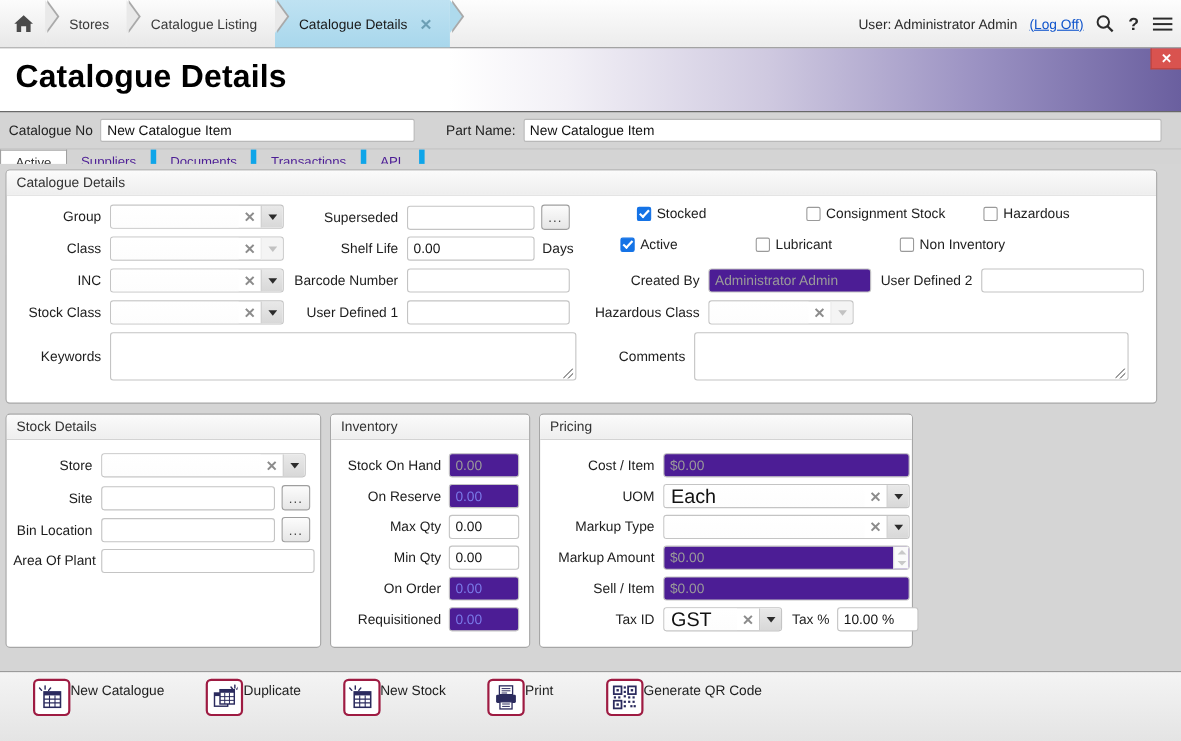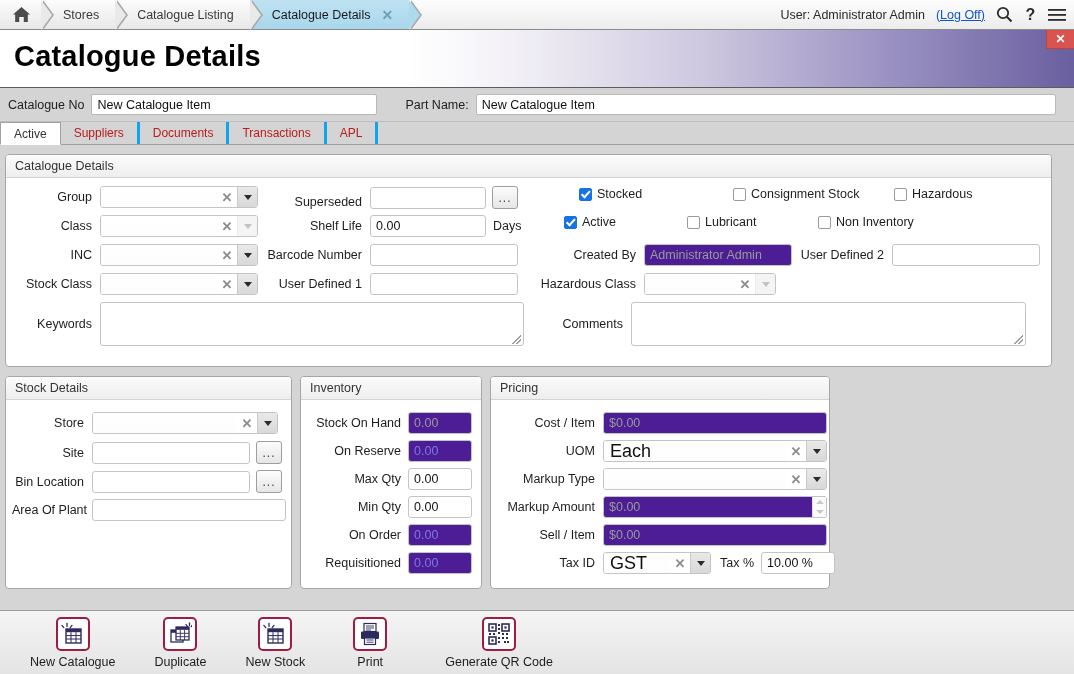--- a/index.html
+++ b/index.html
@@ -8,21 +8,21 @@
     width:1074px; height:674px;
     font-family:"Liberation Sans", sans-serif;
     font-size:12px; color:#222;
     background:#d5d5d5;
     overflow:hidden;
     position:relative;
   }
 
   
   #topnav {
-    height:30px; width:100%;
+    height:44px; width:100%;
     background:linear-gradient(#fdfdfd,#ececec);
     border-bottom:1px solid #8a8a8a;
     display:flex; align-items:stretch;
     position:relative;
   }
   .crumb {
     display:flex; align-items:center;
     padding:0 16px 0 22px;
     font-size:12.5px; color:#3a3a3a;
     position:relative;
@@ -110,22 +110,22 @@
 
   
   #tabstrip {
     height:23px; background:#d4d4d4;
     display:flex; align-items:flex-end;
     border-bottom:1px solid #a0a0a0;
   }
   .tab {
     height:22px; padding:0 13px;
     display:flex; align-items:center;
-    font-size:12px; color:#b91c1c;
-    border-right:3px solid #0ea5e9;
+    font-size:12px; color:#4c1d95;
+    border-right:5px solid #0ea5e9;
     cursor:pointer;
   }
   .tab.sel {
     background:#fff; color:#333;
     border:1px solid #a0a0a0; border-bottom:1px solid #fff;
     border-right:1px solid #a0a0a0;
     margin-bottom:-1px; height:23px;
   }
   #tab-filler { flex:1; }
 
@@ -257,21 +257,21 @@
 
   
   #footer {
     position:absolute; left:0; right:0; bottom:0; height:64px;
     background:linear-gradient(#f4f4f4,#e4e4e4);
     border-top:1px solid #9b9b9b;
     display:flex; align-items:flex-start;
     padding-top:6px;
   }
   .tbtn {
-    display:flex; flex-direction:column; align-items:center;
+    display:flex; 
     cursor:pointer; padding:0 8px; min-width:70px;
   }
   .tico {
     width:34px; height:34px;
     background:#fff;
     border:2px solid #9e1b42; border-radius:5px;
     display:flex; align-items:center; justify-content:center;
   }
   .tlab { font-size:12.5px; color:#1d1d1d; margin-top:4px; white-space:nowrap; }
 </style>
@@ -403,21 +403,21 @@
         </div>
       </div>
 
       <div class="fld" style="left:8px; top:124px; align-items:center;">
         <span class="lbl" style="width:78px;">Keywords</span>
         <div class="ta" style="width:424px; height:44px; margin-left:8px;">
           <span style="display:block;padding:3px 5px;font-size:12.5px;color:#111;"></span>
         </div>
       </div>
 
-      <div class="fld" style="left:248px; top:8px;align-items:flex-end;">
+      <div class="fld" style="left:248px; top:8px;">
         <span class="lbl" style="width:108px;">Superseded</span>
         <div class="inp" style="width:116px; margin-left:8px;">
           <span></span>
         </div>
         <div class="ell-btn" style="margin-left:6px;">...</div>
       </div>
 
       <div class="fld" style="left:248px; top:37px;">
         <span class="lbl" style="width:108px;">Shelf Life</span>
         <div class="inp" style="width:116px; margin-left:8px;">

